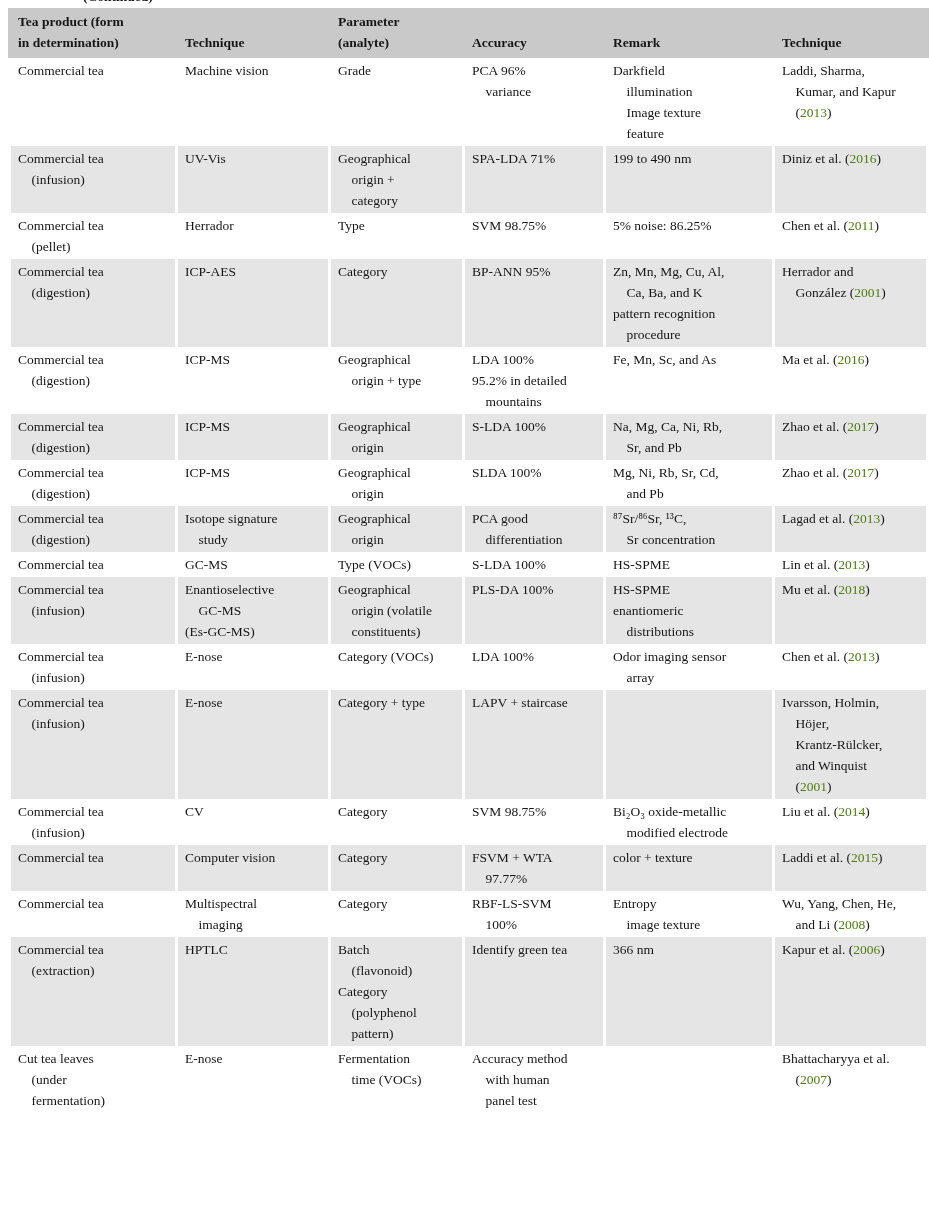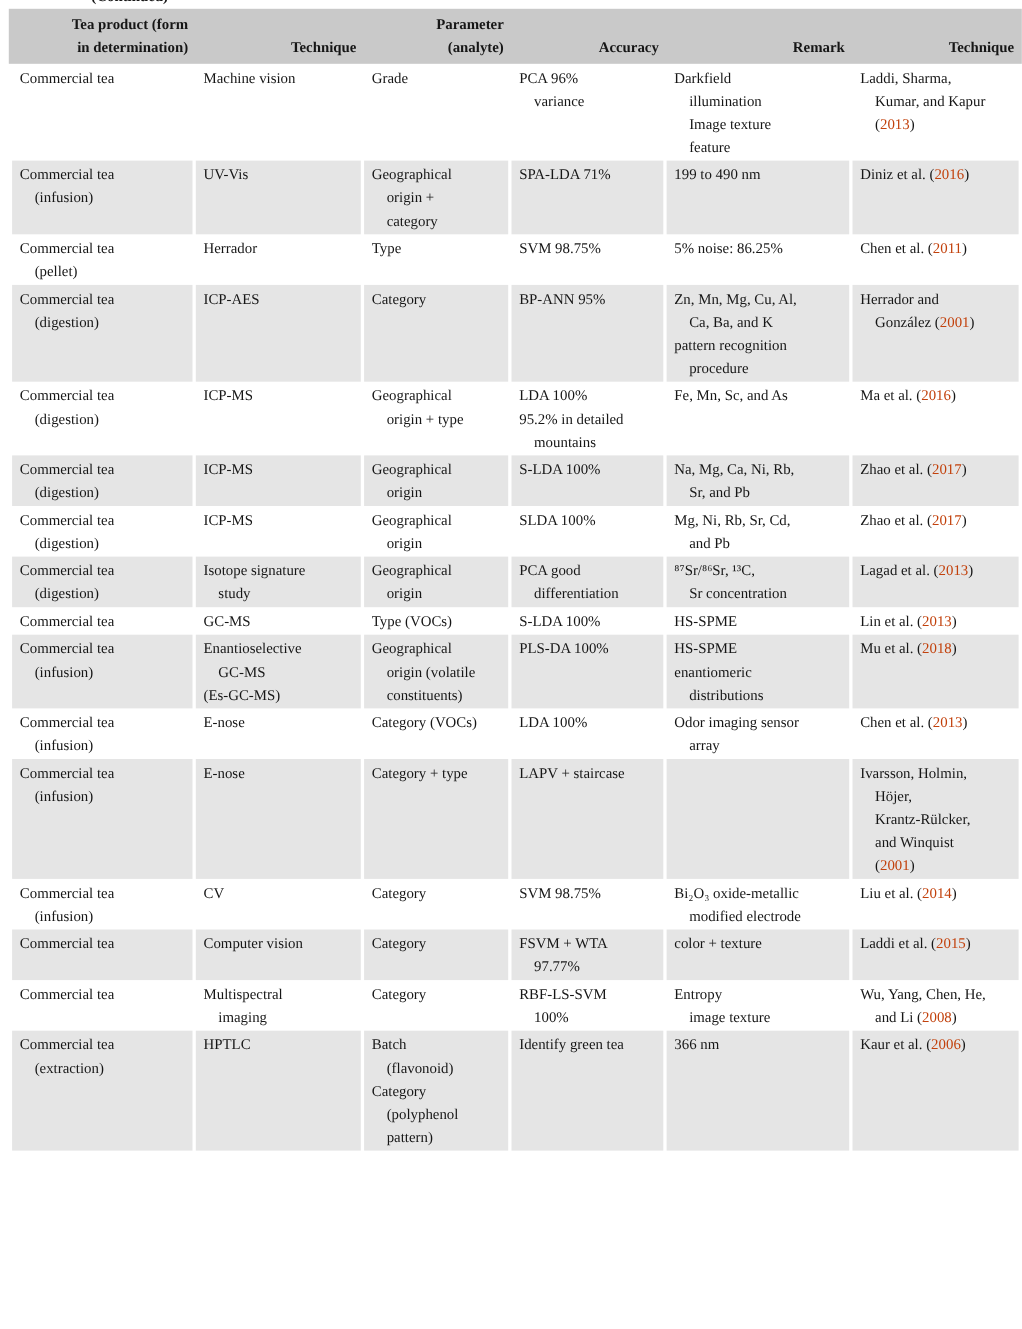--- a/index.html
+++ b/index.html
@@ -43,35 +43,35 @@
   }
   table {
     position: relative;
     border-collapse: separate;
     border-spacing: 3px 0;
     table-layout: fixed;
     width: 921px;
     margin-left: 8px;
   }
   th {
-    text-align: right;
+    text-align: left;
     vertical-align: bottom;
     font-weight: 700;
     padding: 3px 4px 5px 7px;
     white-space: pre-wrap;
     background: transparent;
   }
   td {
     vertical-align: top;
     padding: 2px 4px 2px 7px;
     white-space: pre-wrap;
   }
   tr.shaded td { background: #e5e5e5; }
   .year {
-    color: #c2410c;
+    color: #4d7c0f;
     cursor: pointer;
   }
   
   .caption-bottom {
     height: 4px;
     overflow: hidden;
     text-align: right;
   }
   .caption-bottom span {
     display: inline-block;
@@ -303,23 +303,37 @@
     <td>Commercial tea
     (extraction)</td>
     <td>HPTLC</td>
     <td>Batch
     (flavonoid)
 Category
     (polyphenol
     pattern)</td>
     <td>Identify green tea</td>
     <td>366 nm</td>
-    <td><span>Kaur et al. (</span><span class="year">2006</span><span>)</span></td>
-  </tr>
-
+    <td><span>Kapur et al. (</span><span class="year">2006</span><span>)</span></td>
+  </tr>
+
+  <tr>
+    <td>Cut tea leaves
+    (under
+    fermentation)</td>
+    <td>E-nose</td>
+    <td>Fermentation
+    time (VOCs)</td>
+    <td>Accuracy method
+    with human
+    panel test</td>
+    <td></td>
+    <td><span>Bhattacharyya et al.
+    (</span><span class="year">2007</span><span>)</span></td>
+  </tr>
 
 </tbody>
     </table>
   </div>
 
   <div class="caption-bottom">
     <span>(Continued)</span>
   </div>
 
 </div>

